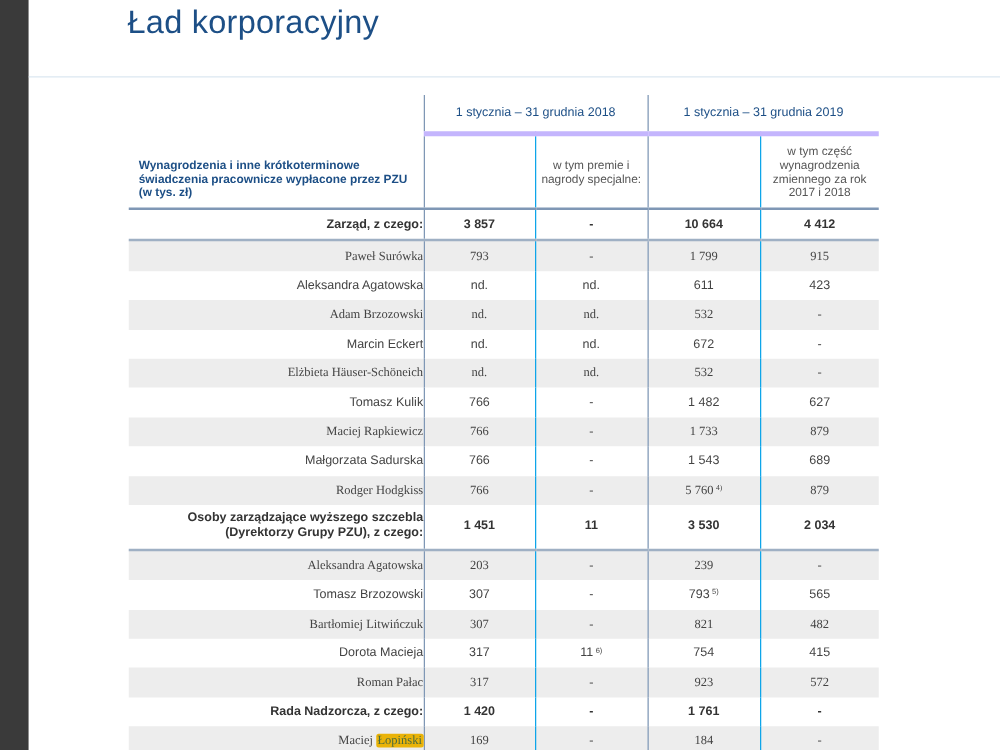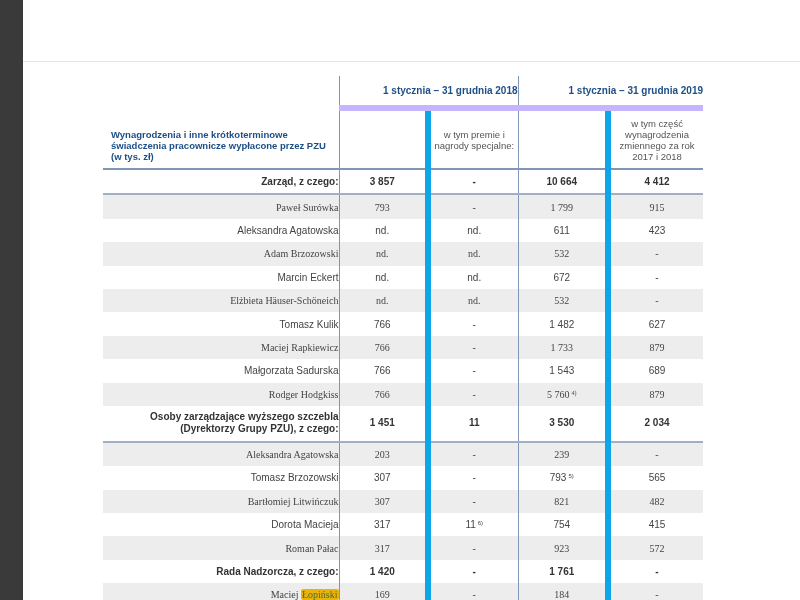--- a/index.html
+++ b/index.html
@@ -5,39 +5,40 @@
   html, body { margin:0; padding:0; }
   body { width:800px; height:600px; overflow:hidden; position:relative; background:#ffffff; font-family:"Liberation Sans", sans-serif; }
   .left-bar { position:absolute; left:0; top:0; width:23px; height:600px; background:#3a3a3a; }
   .page { position:absolute; left:23px; top:0; width:777px; height:600px; background:#ffffff; }
   .title { position:absolute; left:79px; top:2px; font-size:26px; color:#1d4f86; letter-spacing:0.2px; }
   .title-rule { position:absolute; left:0; top:61px; width:777px; height:1px; background:#dbe8f1; }
   table { position:absolute; left:80px; top:76px; border-collapse:collapse; table-layout:fixed; width:600px; font-size:10px; color:#444; }
   col.c0 { width:236px; } col.c1 { width:89px; } col.c2 { width:90px; } col.c3 { width:90px; } col.c4 { width:95px; }
   td, th { padding:0; text-align:center; vertical-align:middle; }
   th { font-weight:normal; }
-  .h-period { height:29px; font-weight:bold; color:#1d4f86; font-size:10px; border-bottom:6px solid #c4b5fd;text-align:right; }
+  .h-period { height:29px; font-weight:normal; color:#1d4f86; font-size:10px; border-bottom:4px solid #c4b5fd; }
   .h-sub { height:57px; color:#555; font-size:9.5px; line-height:11px; border-bottom:2px solid #7f97b5; }
   .h-label { text-align:left; color:#1d4f86; font-weight:bold; font-size:9.5px; line-height:11px; vertical-align:bottom; padding-bottom:6px; padding-left:8px; border-bottom:2px solid #7f97b5; }
   .vb { border-left:1.5px solid #7f97b5; }
-  .vl { border-left:6px solid #0ea5e9;margin-left:36px; }
+  .vl { border-left:1px solid #0ea5e9;margin-left:36px; }
   td { height:23.4px; }
   td.label { text-align:right; padding-left:8px; }
   tr.bold td { font-weight:bold; color:#333; }
   tr.alt td { background:#ededed;font-family:Liberation Serif, serif; }
   tr.sec td { border-top:2px solid #9fb0c4; }
   tr.tall td { height:35px; line-height:12px; }
   sup { font-size:6px; vertical-align:3px; margin-left:2px; }
   .hl { background:#eab308; color:#4a6a3d; border-radius:2px; padding:0 1px; }
 </style>
 </head>
 <body>
 
 <div class="left-bar"></div>
 <div class="page">
+  <div class="title">Ład korporacyjny</div>
   <div class="title-rule"></div>
 
   <table>
     <colgroup>
         <col class="c0">
         <col class="c1">
         <col class="c2">
         <col class="c3">
         <col class="c4">
       </colgroup>

